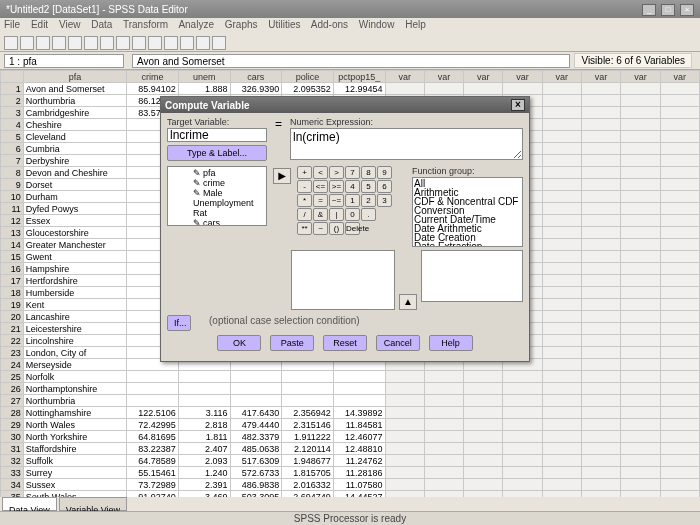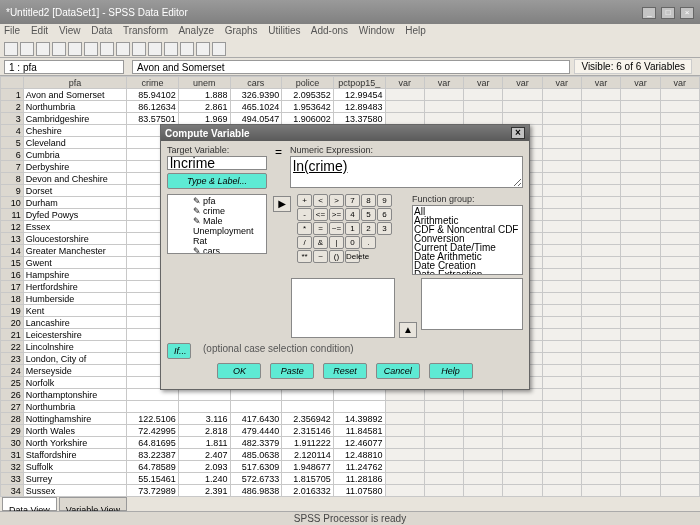--- a/index.html
+++ b/index.html
@@ -1,17 +1,17 @@
 <!DOCTYPE html>
 <html><head>
 <meta charset="utf-8">
 <style>
 * { box-sizing: border-box; margin: 0; padding: 0; font-family: Tahoma, Arial, sans-serif; font-size: 10px; }
 body { background: #d8d4cc; width: 700px; height: 525px; overflow: hidden; position: relative; }
-.titlebar { background: linear-gradient(#9a9a9a,#808080); color: #fff; height: 24px; padding: 2px 6px; display: flex; justify-content: space-between; align-items: center; }
+.titlebar { background: linear-gradient(#9a9a9a,#808080); color: #fff; height: 18px; padding: 2px 6px; display: flex; justify-content: space-between; align-items: center; }
 .titlebar .winbtns span { display: inline-block; width: 14px; height: 12px; background: #c4c4c4; border: 1px solid #666; margin-left: 2px; text-align: center; line-height: 10px; font-size: 8px; }
 .menubar { background: #e8e4dc; height: 16px; padding: 1px 4px; color: #555; }
 .menubar span { margin-right: 8px; }
 .toolbar { background: #e8e4dc; height: 18px; border-bottom: 1px solid #aaa; padding: 2px 4px; }
 .toolbar span { display: inline-block; width: 14px; height: 14px; border: 1px solid #999; background: #f0f0f0; margin-right: 2px; }
 .cellbar { background: #e8e4dc; height: 18px; display: flex; align-items: center; border-bottom: 1px solid #aaa; }
 .cellref { width: 120px; border: 1px solid #999; background: #fff; padding: 1px 4px; margin: 1px 4px; height: 14px; }
 .cellval { flex: 1; border: 1px solid #999; background: #fff; padding: 1px 4px; margin: 1px 4px; height: 14px; }
 .visbadge { background: #f8f4ec; padding: 1px 6px; border: 1px solid #ccc; margin-right: 8px; }
 .grid { background: #fff; position: relative; }
@@ -20,28 +20,28 @@
 th { background: #dcd8d0; font-weight: normal; color: #333; text-align: center; }
 td.rowhdr { background: #dcd8d0; text-align: right; width: 22px; }
 td.namecol { width: 100px; text-align: left; }
 td.numcol { text-align: right; width: 50px; }
 td.varcol { width: 38px; background: #f2f0ec; }
 .bottombar { position: absolute; bottom: 14px; left: 0; right: 0; height: 14px; background: #e8e4dc; display: flex; align-items: center; }
 .tab { border: 1px solid #999; background: #fff; padding: 6px 6px; height: 12px; line-height: 12px; margin-left: 2px; font-size: 9px; }
 .tab.inactive { background: #dcd8d0; }
 .statusbar { position: absolute; bottom: 0; left: 0; right: 0; height: 14px; background: #dcd8d0; text-align: center; line-height: 14px; color: #444; border-top: 1px solid #aaa; }
 
-.dialog { position: absolute; left: 160px; top: 124px; width: 370px; background: #dcd8d0; border: 1px solid #666; box-shadow: 2px 2px 4px rgba(0,0,0,.4); }
+.dialog { position: absolute; left: 160px; top: 96px; width: 370px; background: #dcd8d0; border: 1px solid #666; box-shadow: 2px 2px 4px rgba(0,0,0,.4); }
 .dlgtitle { background: linear-gradient(#7a7a7a,#5a5a5a); color: #fff; height: 16px; padding: 1px 4px; display: flex; justify-content: space-between; align-items: center; font-weight: bold; }
 .dlgtitle .x { width: 14px; height: 12px; background: #c4c4c4; border: 1px solid #333; text-align: center; line-height: 10px; color: #000; font-weight: bold; }
 .dlgbody { padding: 4px 6px; }
 .dlgrow { display: flex; gap: 6px; }
 .lbl { font-size: 9px; color: #333; margin-bottom: 1px; display: block; }
-.inp { border: 1px solid #888; background: #fff; width: 100%; font-size: 14px; padding: 1px 2px; height: 14px; text-decoration: underline; }
-.btn { background: #5eead4; border: 1px solid #888; padding: 1px 6px; font-size: 9px; height: 16px; border-radius: 2px; font-style: italic; }
+.inp { border: 1px solid #888; background: #fff; width: 100%; font-size: 12px; padding: 1px 2px; height: 14px; }
+.btn { background: #c4b5fd; border: 1px solid #888; padding: 1px 6px; font-size: 9px; height: 16px; border-radius: 2px; }
 .listbox { border: 1px solid #888; background: #fff; height: 60px; overflow: hidden; padding: 1px; }
 .listbox div { font-size: 9px; line-height: 10px; padding-left: 24px; }
 .arrowbtn { width: 18px; height: 16px; border: 1px solid #888; background: #e8e4dc; text-align: center; line-height: 14px; }
 .keypad { display: grid; grid-template-columns: repeat(7, 15px); gap: 1px; }
 .keypad span, .kbtn { border: 1px solid #888; background: #e8e4dc; height: 13px; text-align: center; font-size: 8px; line-height: 11px; border-radius: 2px; }
 .funcbox { border: 1px solid #888; background: #fff; height: 70px; overflow: hidden; font-size: 9px; padding: 1px; }
 .funcbox div { line-height: 9px; }
 .bigempty { border: 1px solid #888; background: #fff; height: 60px; }
 .dlgbuttons { text-align: center; padding: 4px 0 6px; }
 .dlgbuttons .btn { margin: 0 3px; width: 44px; }
@@ -825,21 +825,21 @@
             </div>
           <div style="flex:1">
             <div class="bigempty" style="height:52px"></div>
           </div>
         </div>
       </div>
     </div>
     <div style="height:5px"></div>
     <div class="dlgrow" style="align-items:flex-start">
       <button class="btn" style="width:24px">If...</button>
-      <span style="margin-left:6px;color:#555">(optional case selection condition)</span>
+      <span style="margin-left:12px;color:#555">(optional case selection condition)</span>
     </div>
     <div class="dlgbuttons">
       <button class="btn">OK</button>
       <button class="btn">Paste</button>
       <button class="btn">Reset</button>
       <button class="btn">Cancel</button>
       <button class="btn">Help</button>
     </div>
   </div>
 </div>

